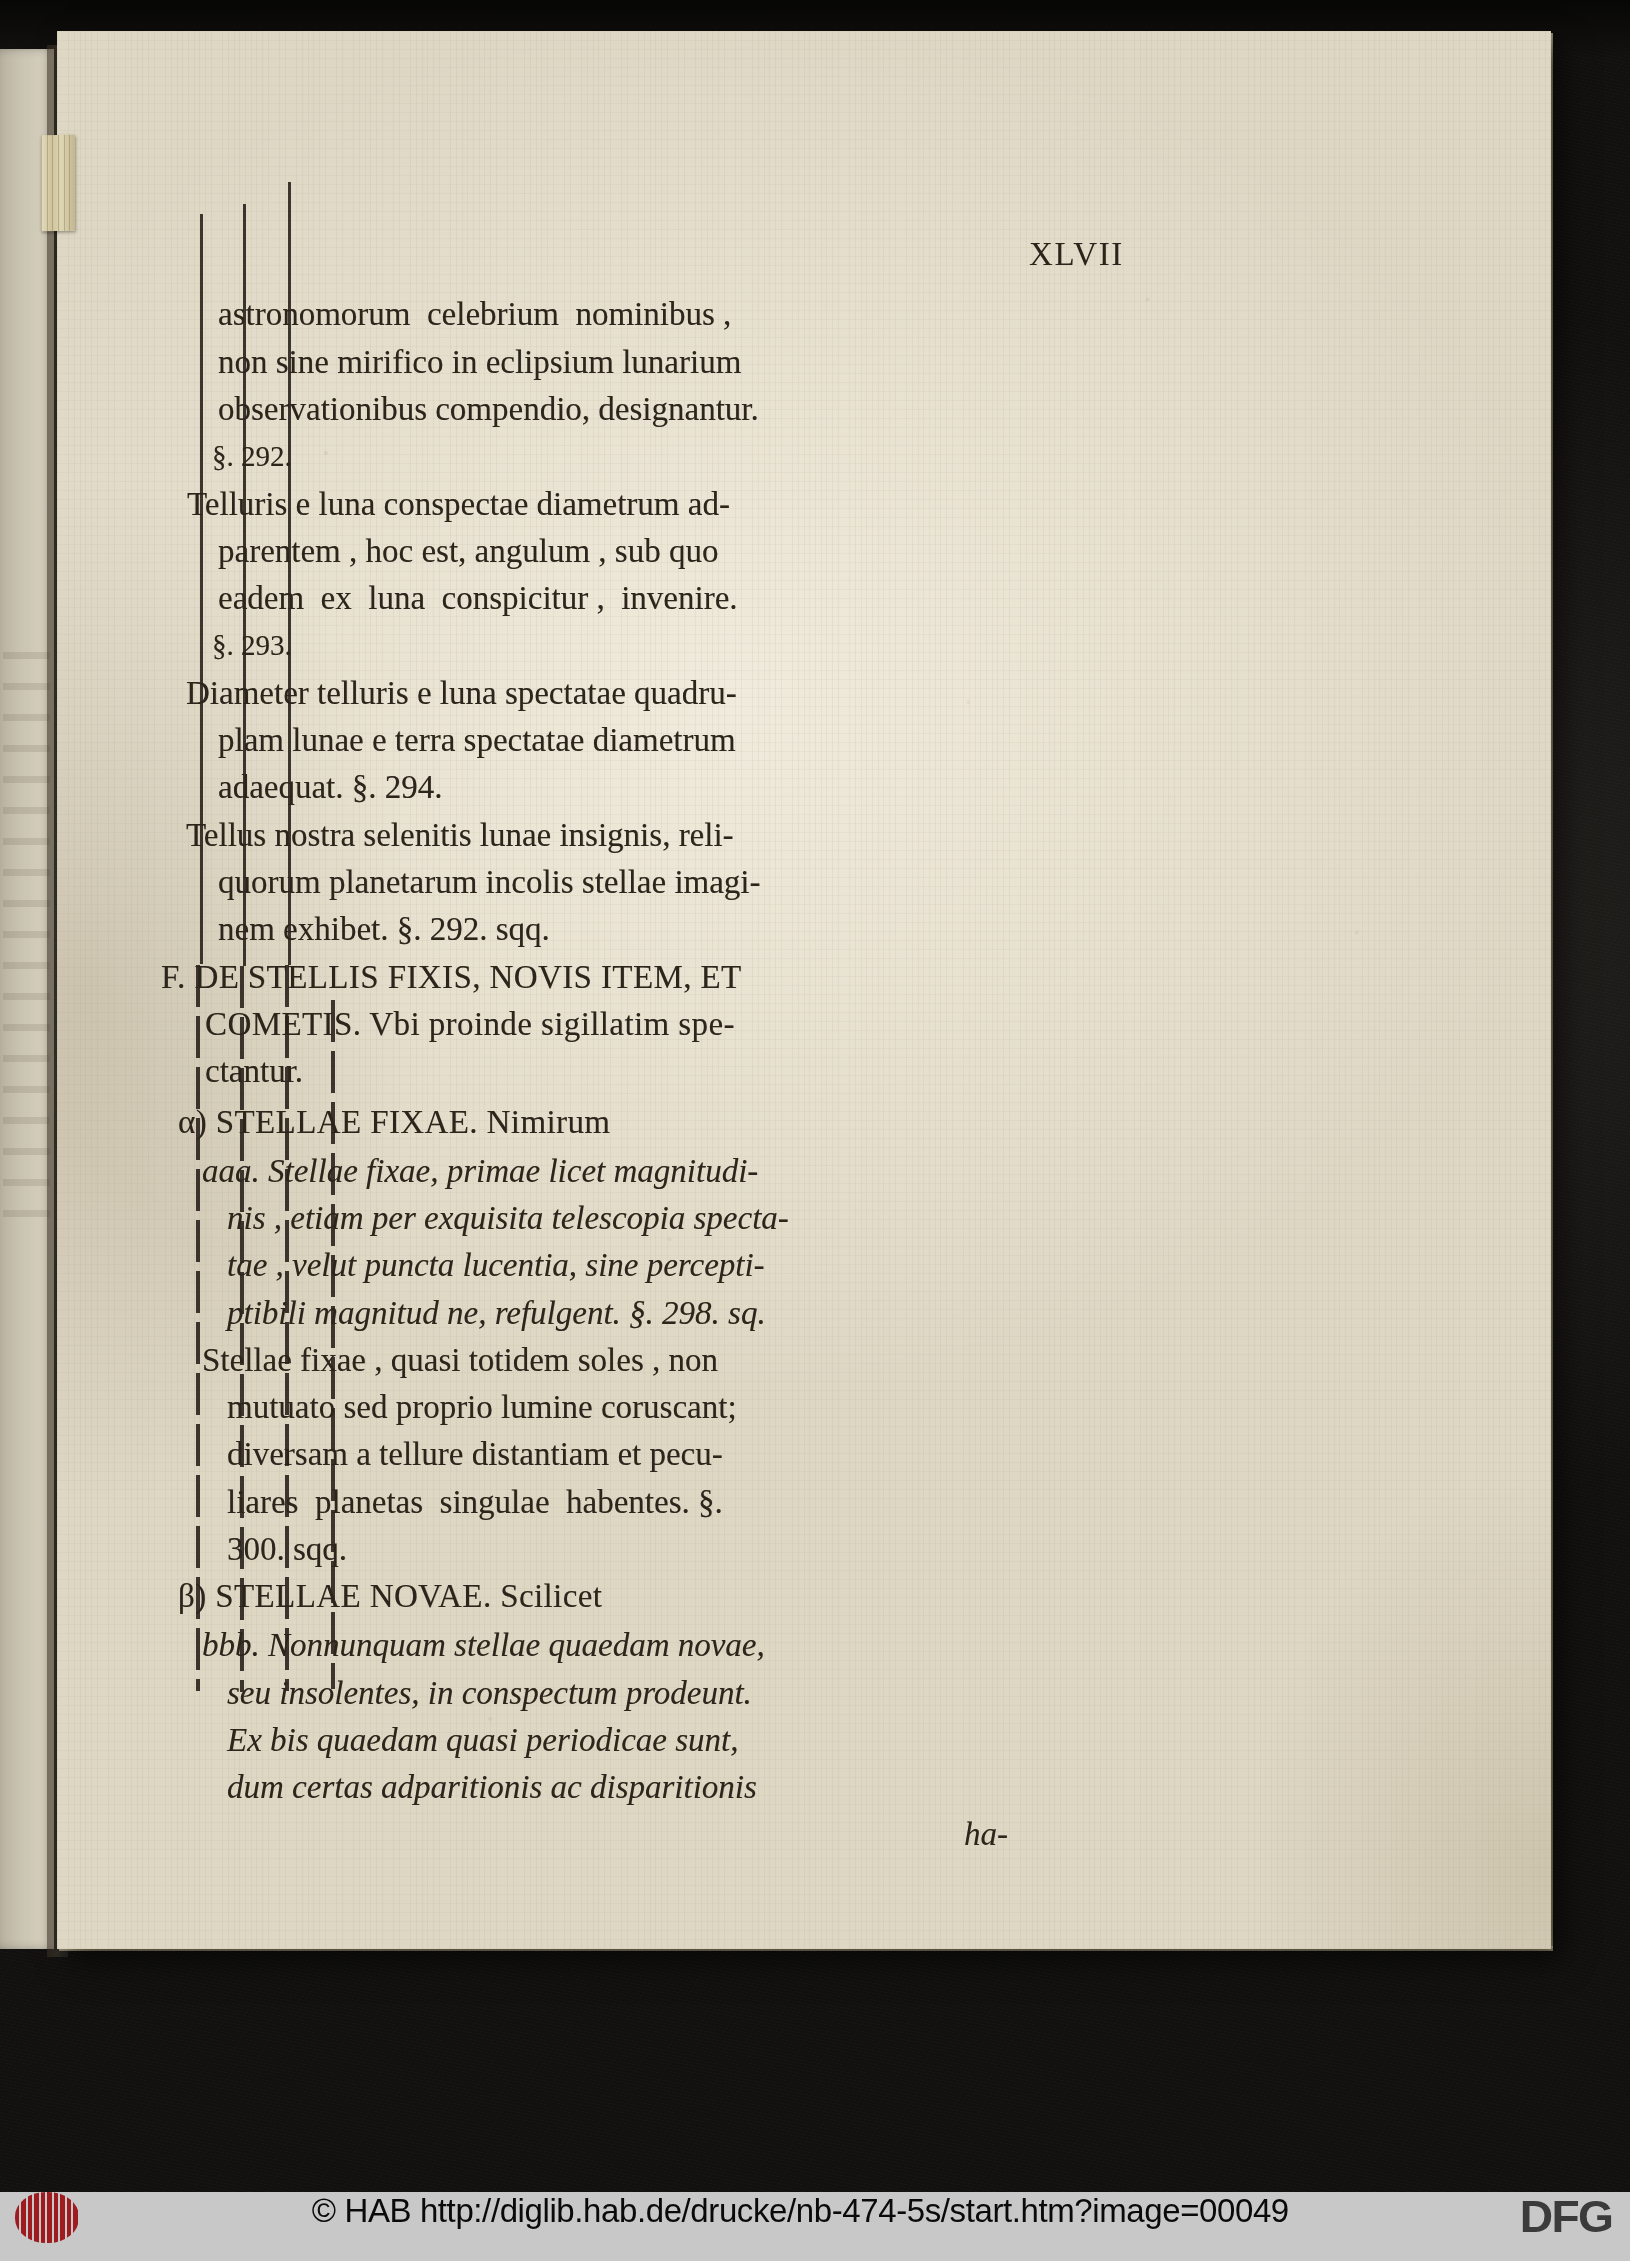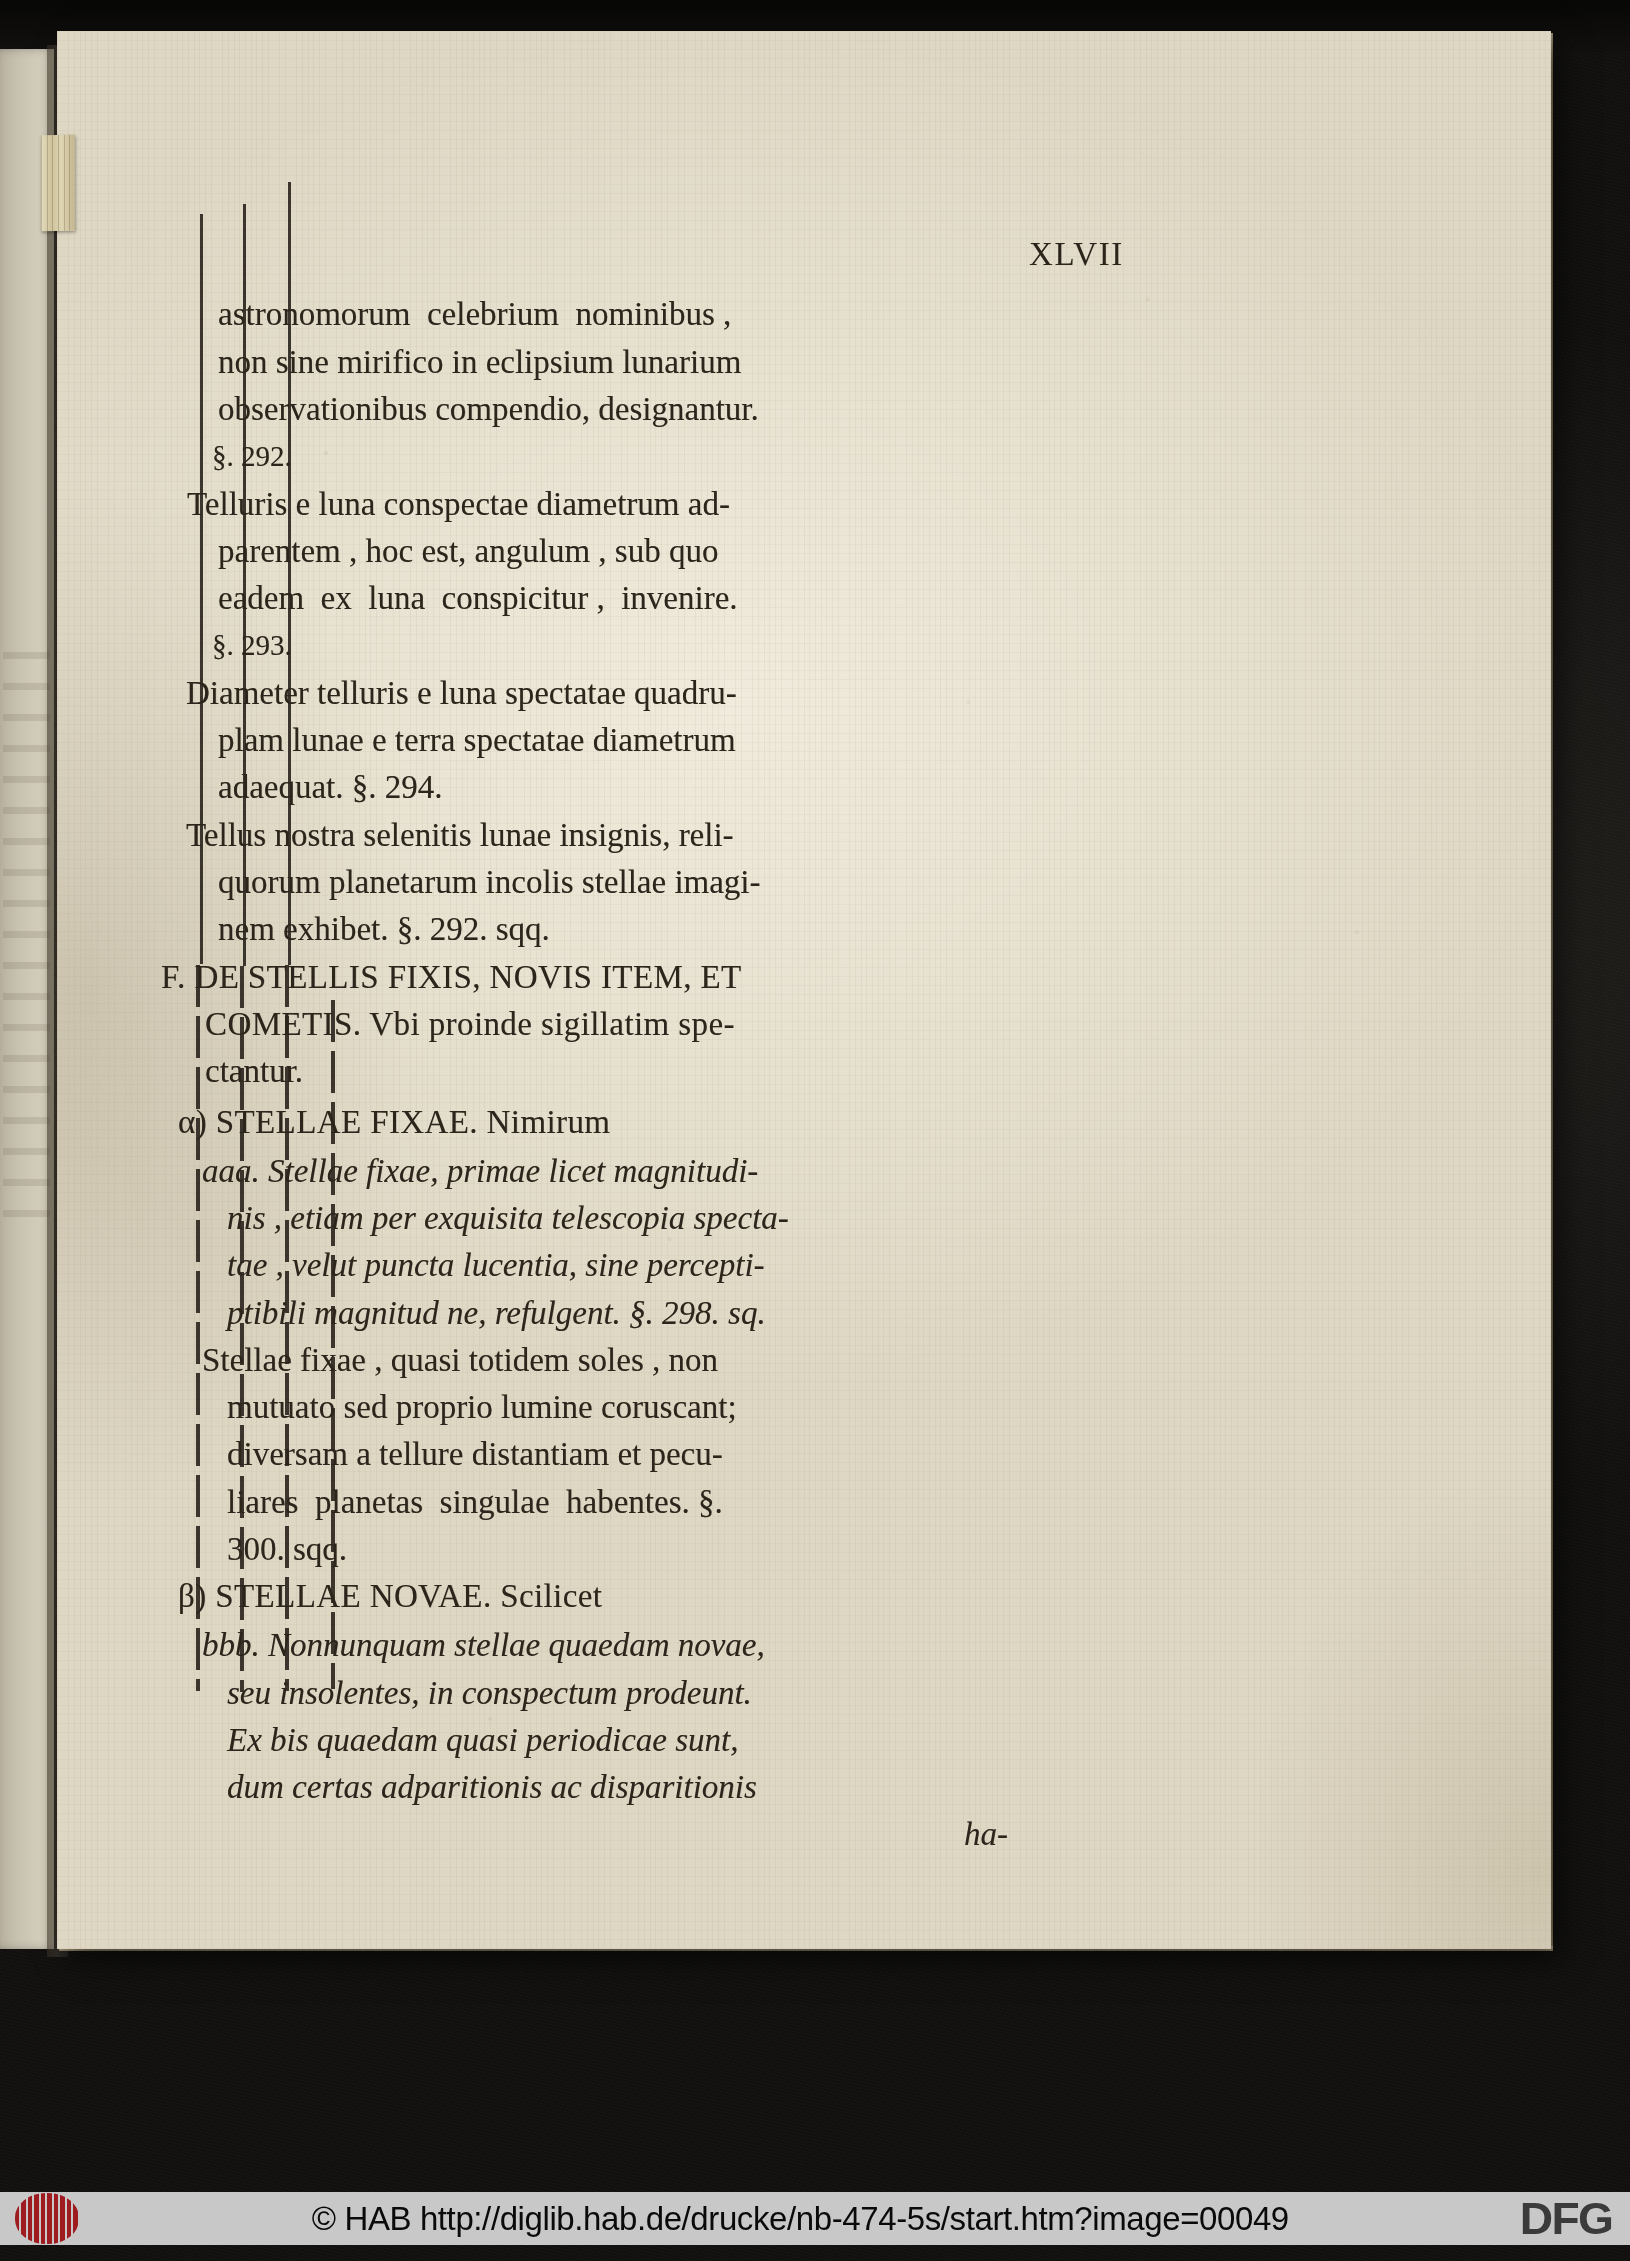--- a/index.html
+++ b/index.html
@@ -179,24 +179,24 @@
   .rule.dash {
     background: repeating-linear-gradient(180deg,
       #2d2720 0px, #2d2720 42px,
       rgba(45,39,32,0) 42px, rgba(45,39,32,0) 51px);
   }
 
   
   #footer {
     position: absolute;
     left: 0; top: 2192px;
-    width: 1631px; height: 53px;
+    width: 1631px; height: 69px;
     background: #c8c8c8;
     display: flex;
-    align-items: center;
+    align-items: flex-start;
   }
   #footer-logo-hab {
     width: 64px; height: 51px;
     margin-left: 14.7px;
     flex: none;
     background: repeating-linear-gradient(90deg,
       #9e1b20 0 4.1px, #c8c8c8 4.1px 6.5px);
     border-radius: 31px / 24.5px;
   }
   #footer-text {

